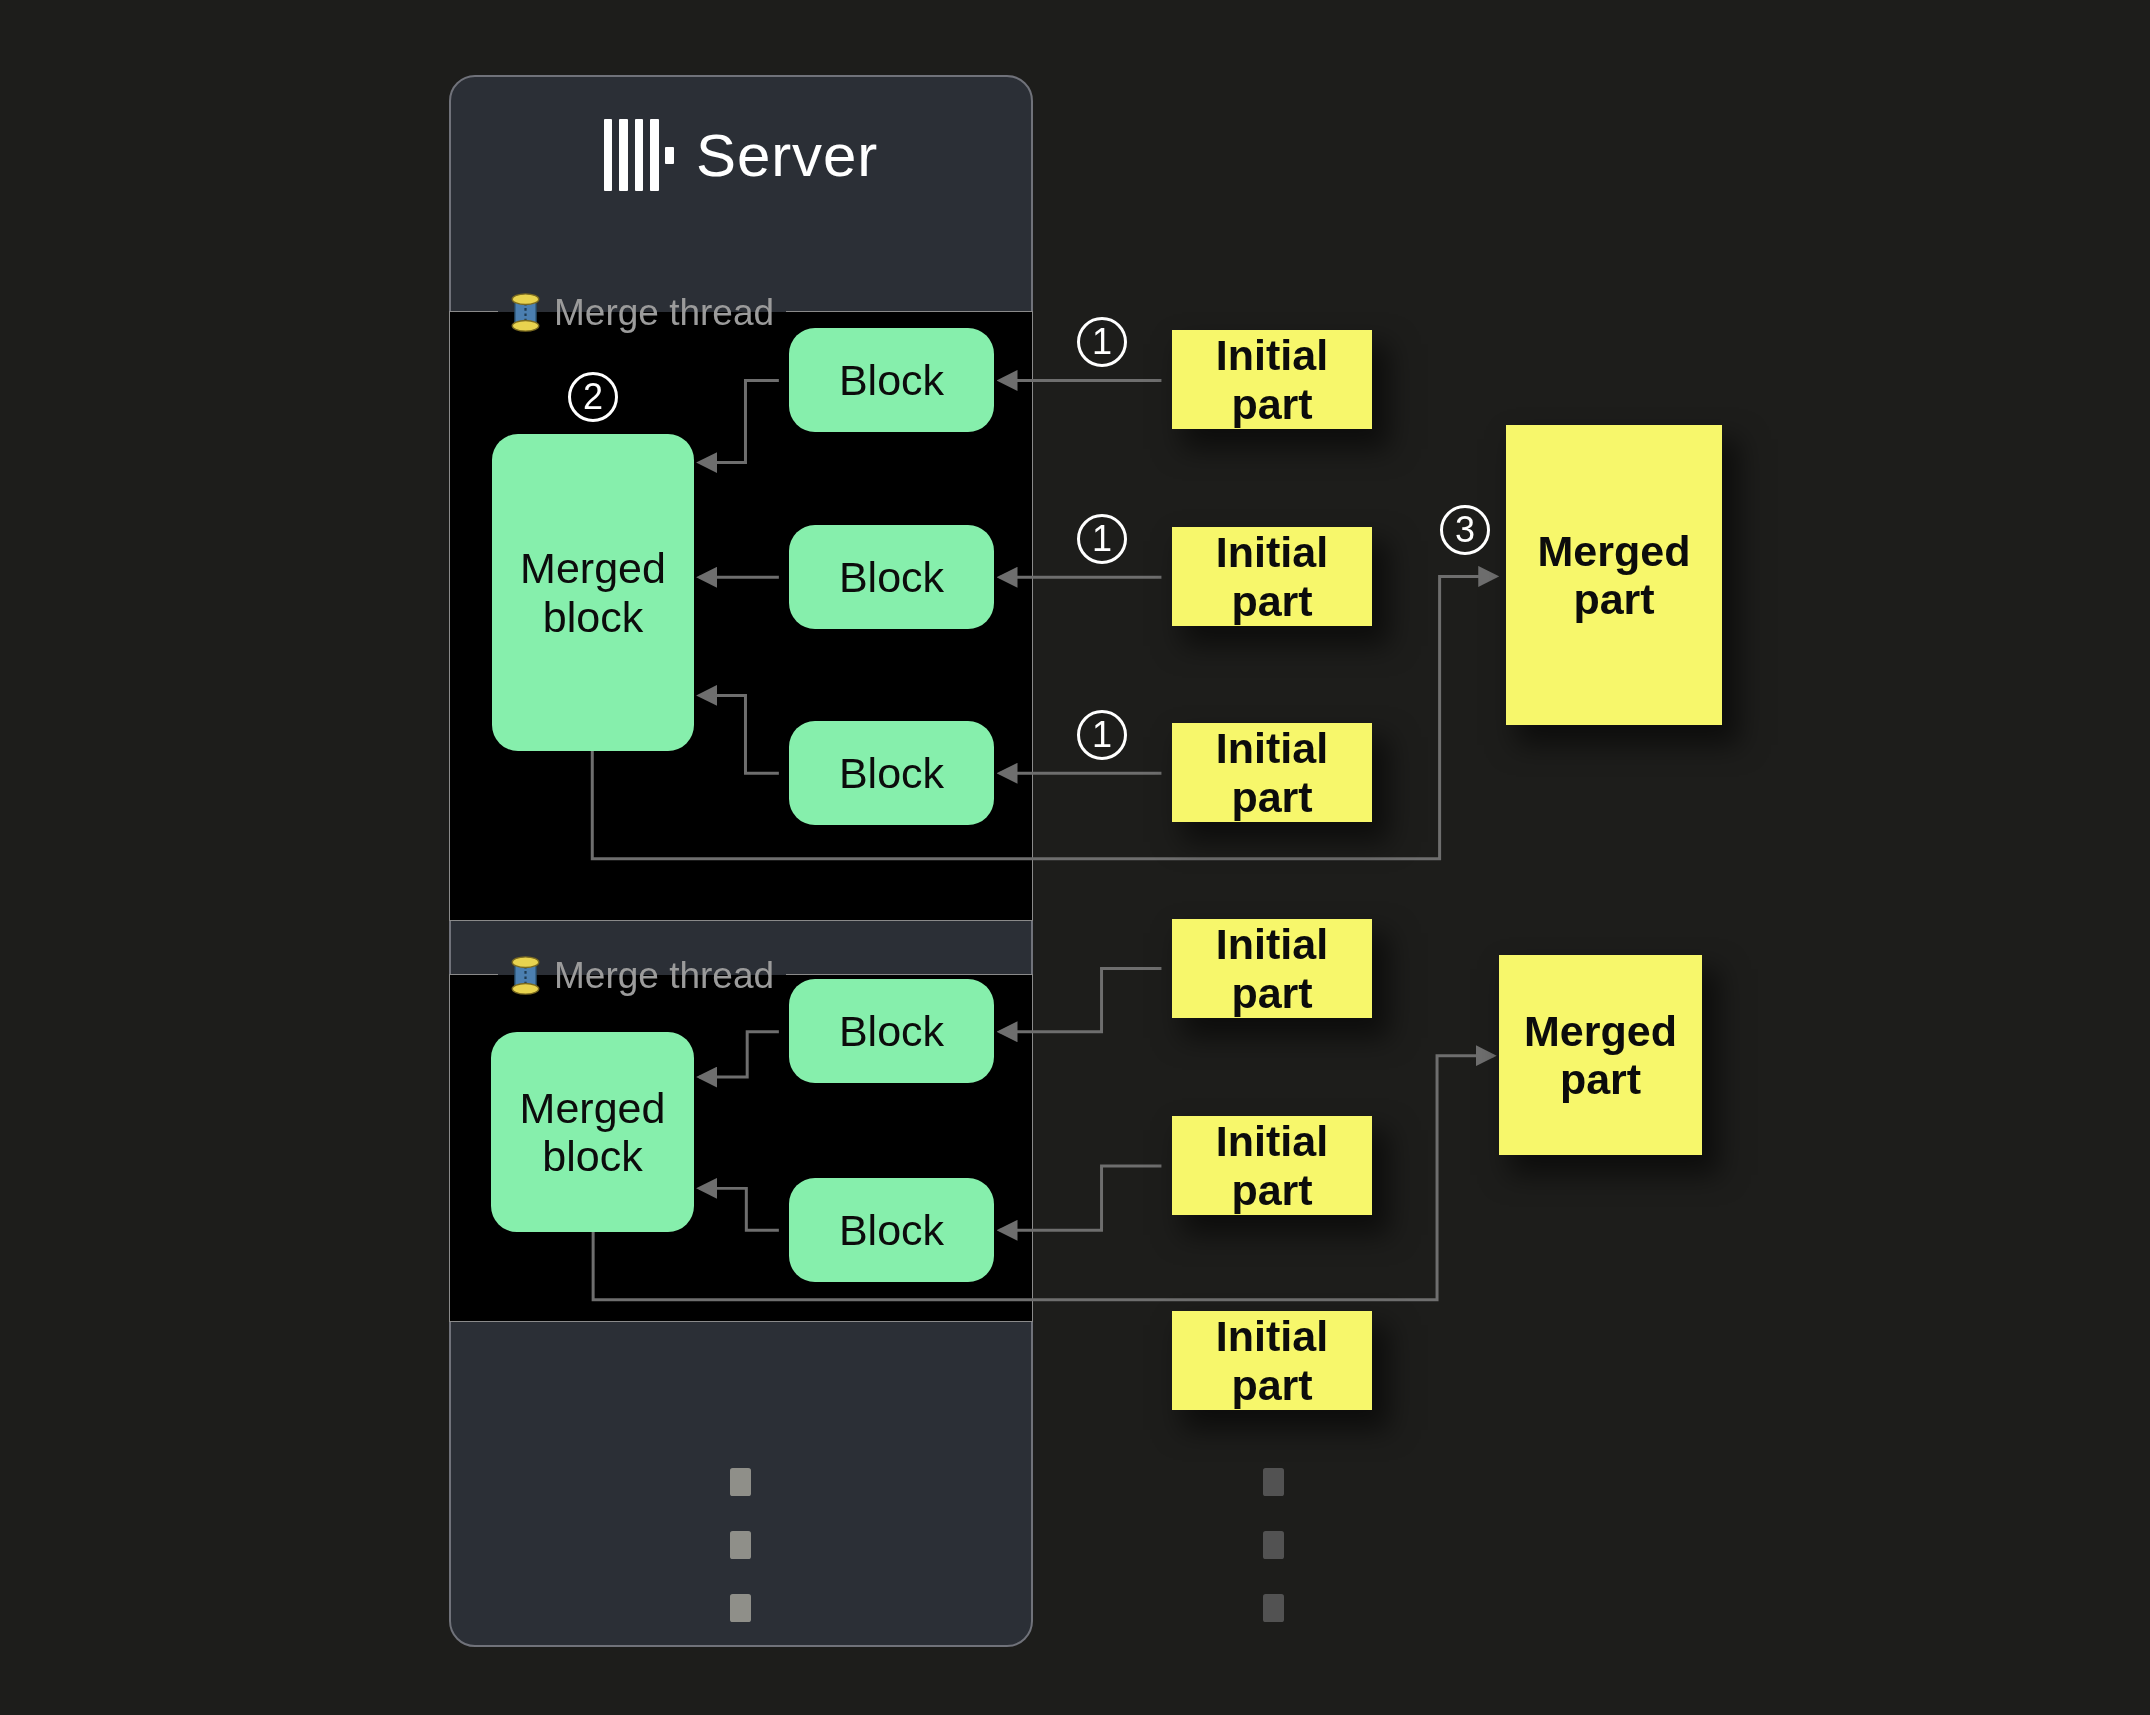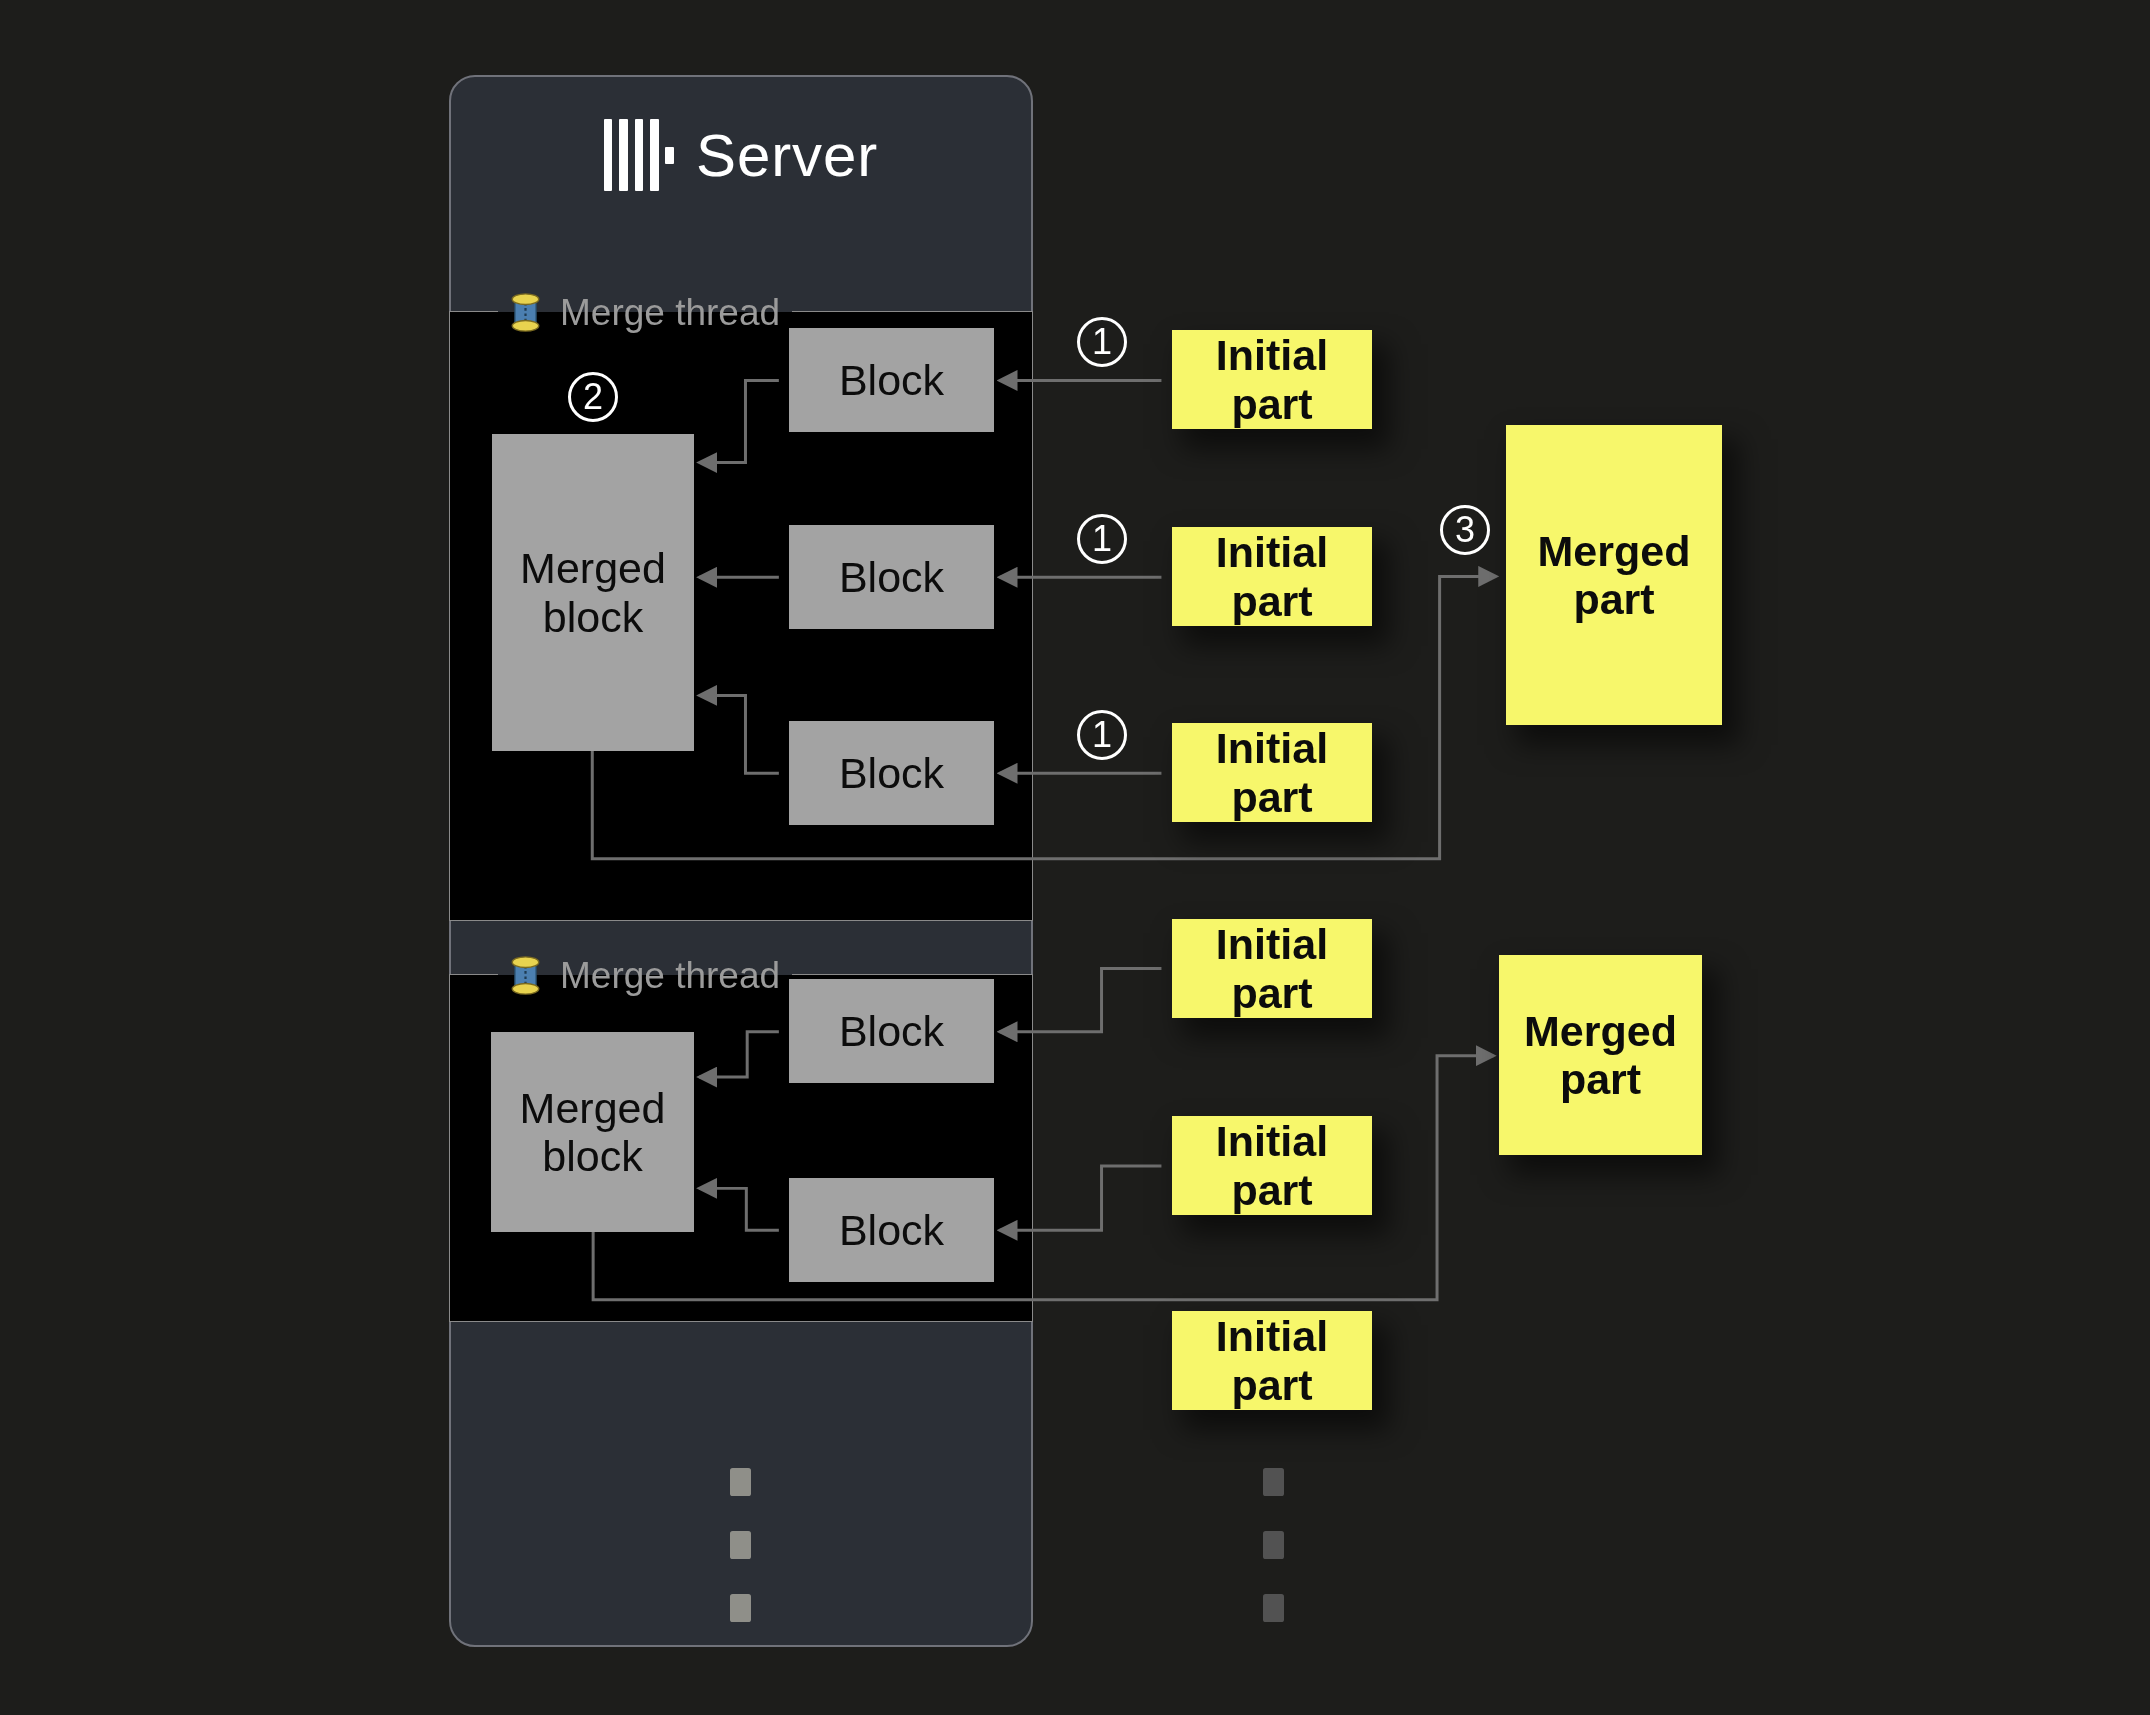--- a/index.html
+++ b/index.html
@@ -23,34 +23,34 @@
 
   .section {
     position:absolute; left:449px; width:584px; background:#000000;
     border:1.7px solid #8a8a8a; box-sizing:border-box; z-index:2;
   }
   #thread-1 { top:311px; height:610px; }
   #thread-2 { top:974px; height:348px; }
 
   .legend {
     position:absolute; top:-22px; left:48px; height:45px;
-    display:flex; align-items:center; gap:19px; padding:0 12px;
+    display:flex; align-items:center; gap:13px; padding:0 12px;
     background:linear-gradient(to bottom, #2b2f36 0px, #2b2f36 22px, #000000 22px);
     color:#9b9b9b; font-size:37px; white-space:nowrap;justify-content:center;
   }
 
   .wires { position:absolute; left:0; top:0; z-index:3; pointer-events:none; }
   .wires polyline { fill:none; stroke:#6e6e6e; stroke-width:3.5; }
 
   .box {
     position:absolute; display:flex; align-items:center; justify-content:center;
     text-align:center; white-space:pre-line; color:#0c0c0c;
     font-size:43px; line-height:1.12; box-sizing:border-box; z-index:4;
   }
-  .blue   { background:#a3a3a3; }
+  .blue   { background:#86efac;border-radius:26px; }
   .yellow { background:#f7f76b; box-shadow:13.7px 17px 26px 3.4px rgba(0,0,0,0.55);font-weight:bold; }
 
   .badge {
     position:absolute; width:50px; height:50px; box-sizing:border-box;
     border:3.4px solid #ffffff; border-radius:50%; color:#ffffff;
     display:flex; align-items:center; justify-content:center;
     font-size:36px; z-index:5; background:transparent;
   }
   .dot { position:absolute; width:20.5px; height:28px; border-radius:2.6px; z-index:2; }
   .dot.on-panel { background:#8f8f89; }

